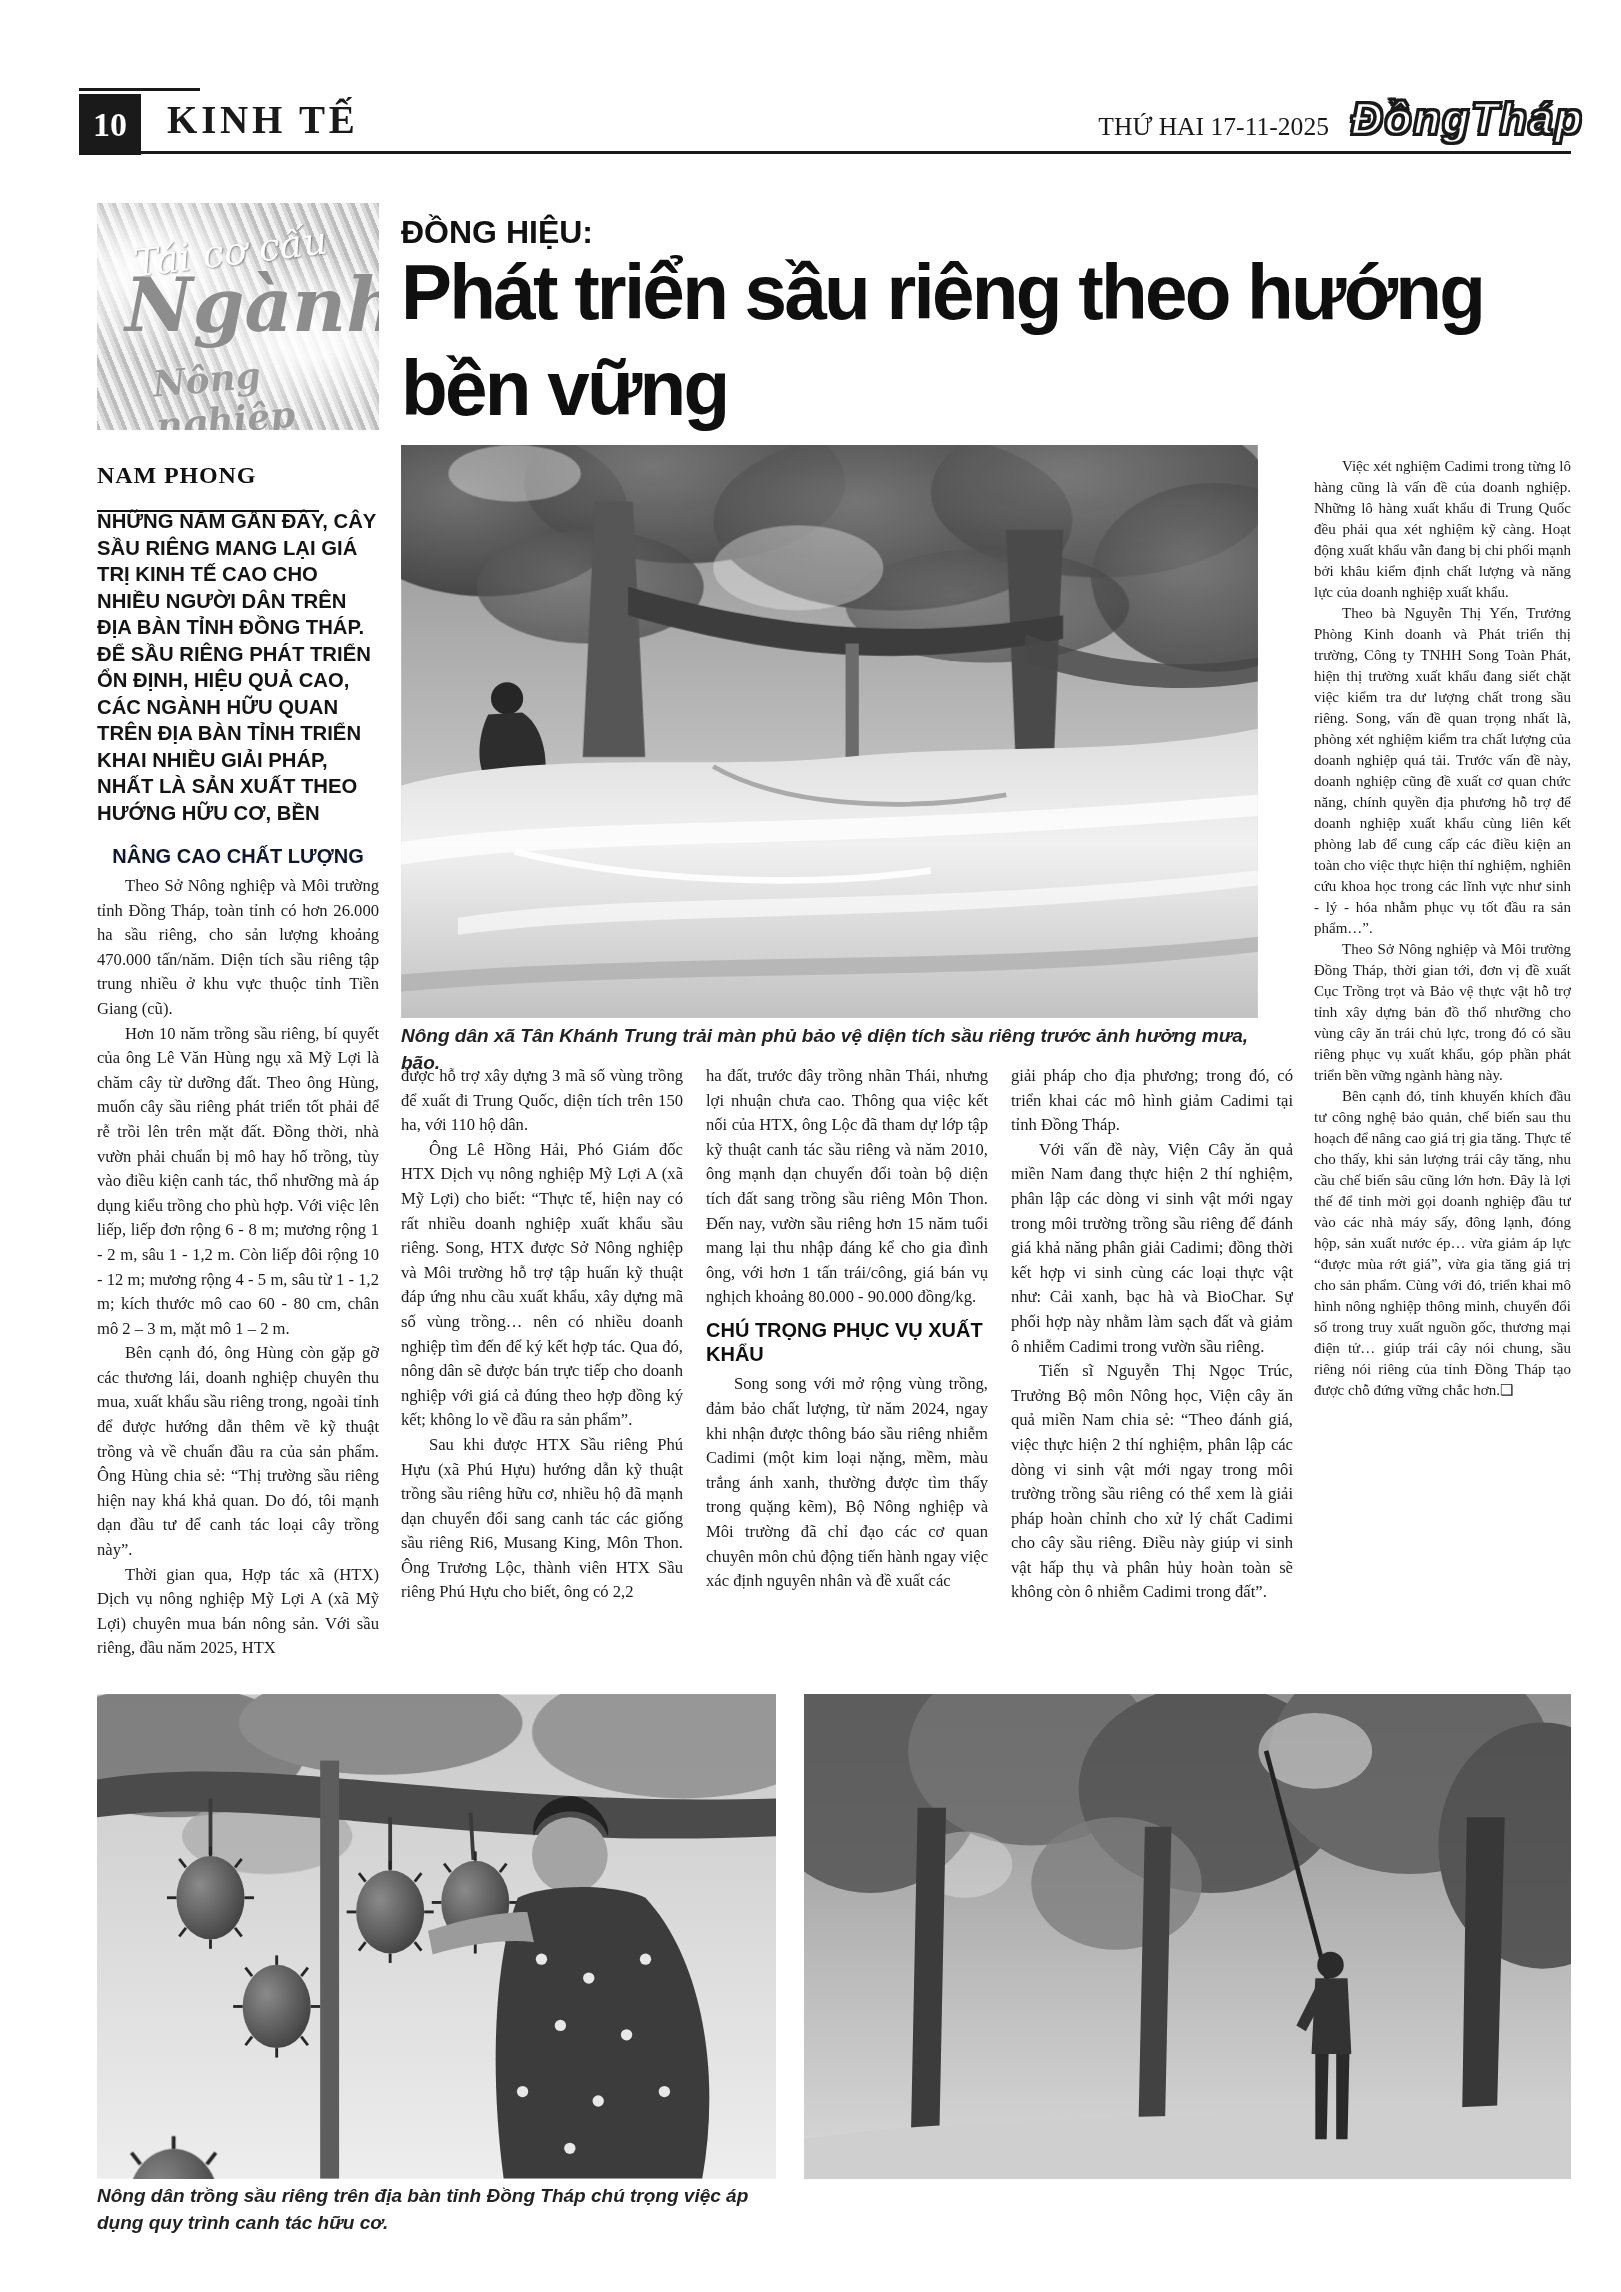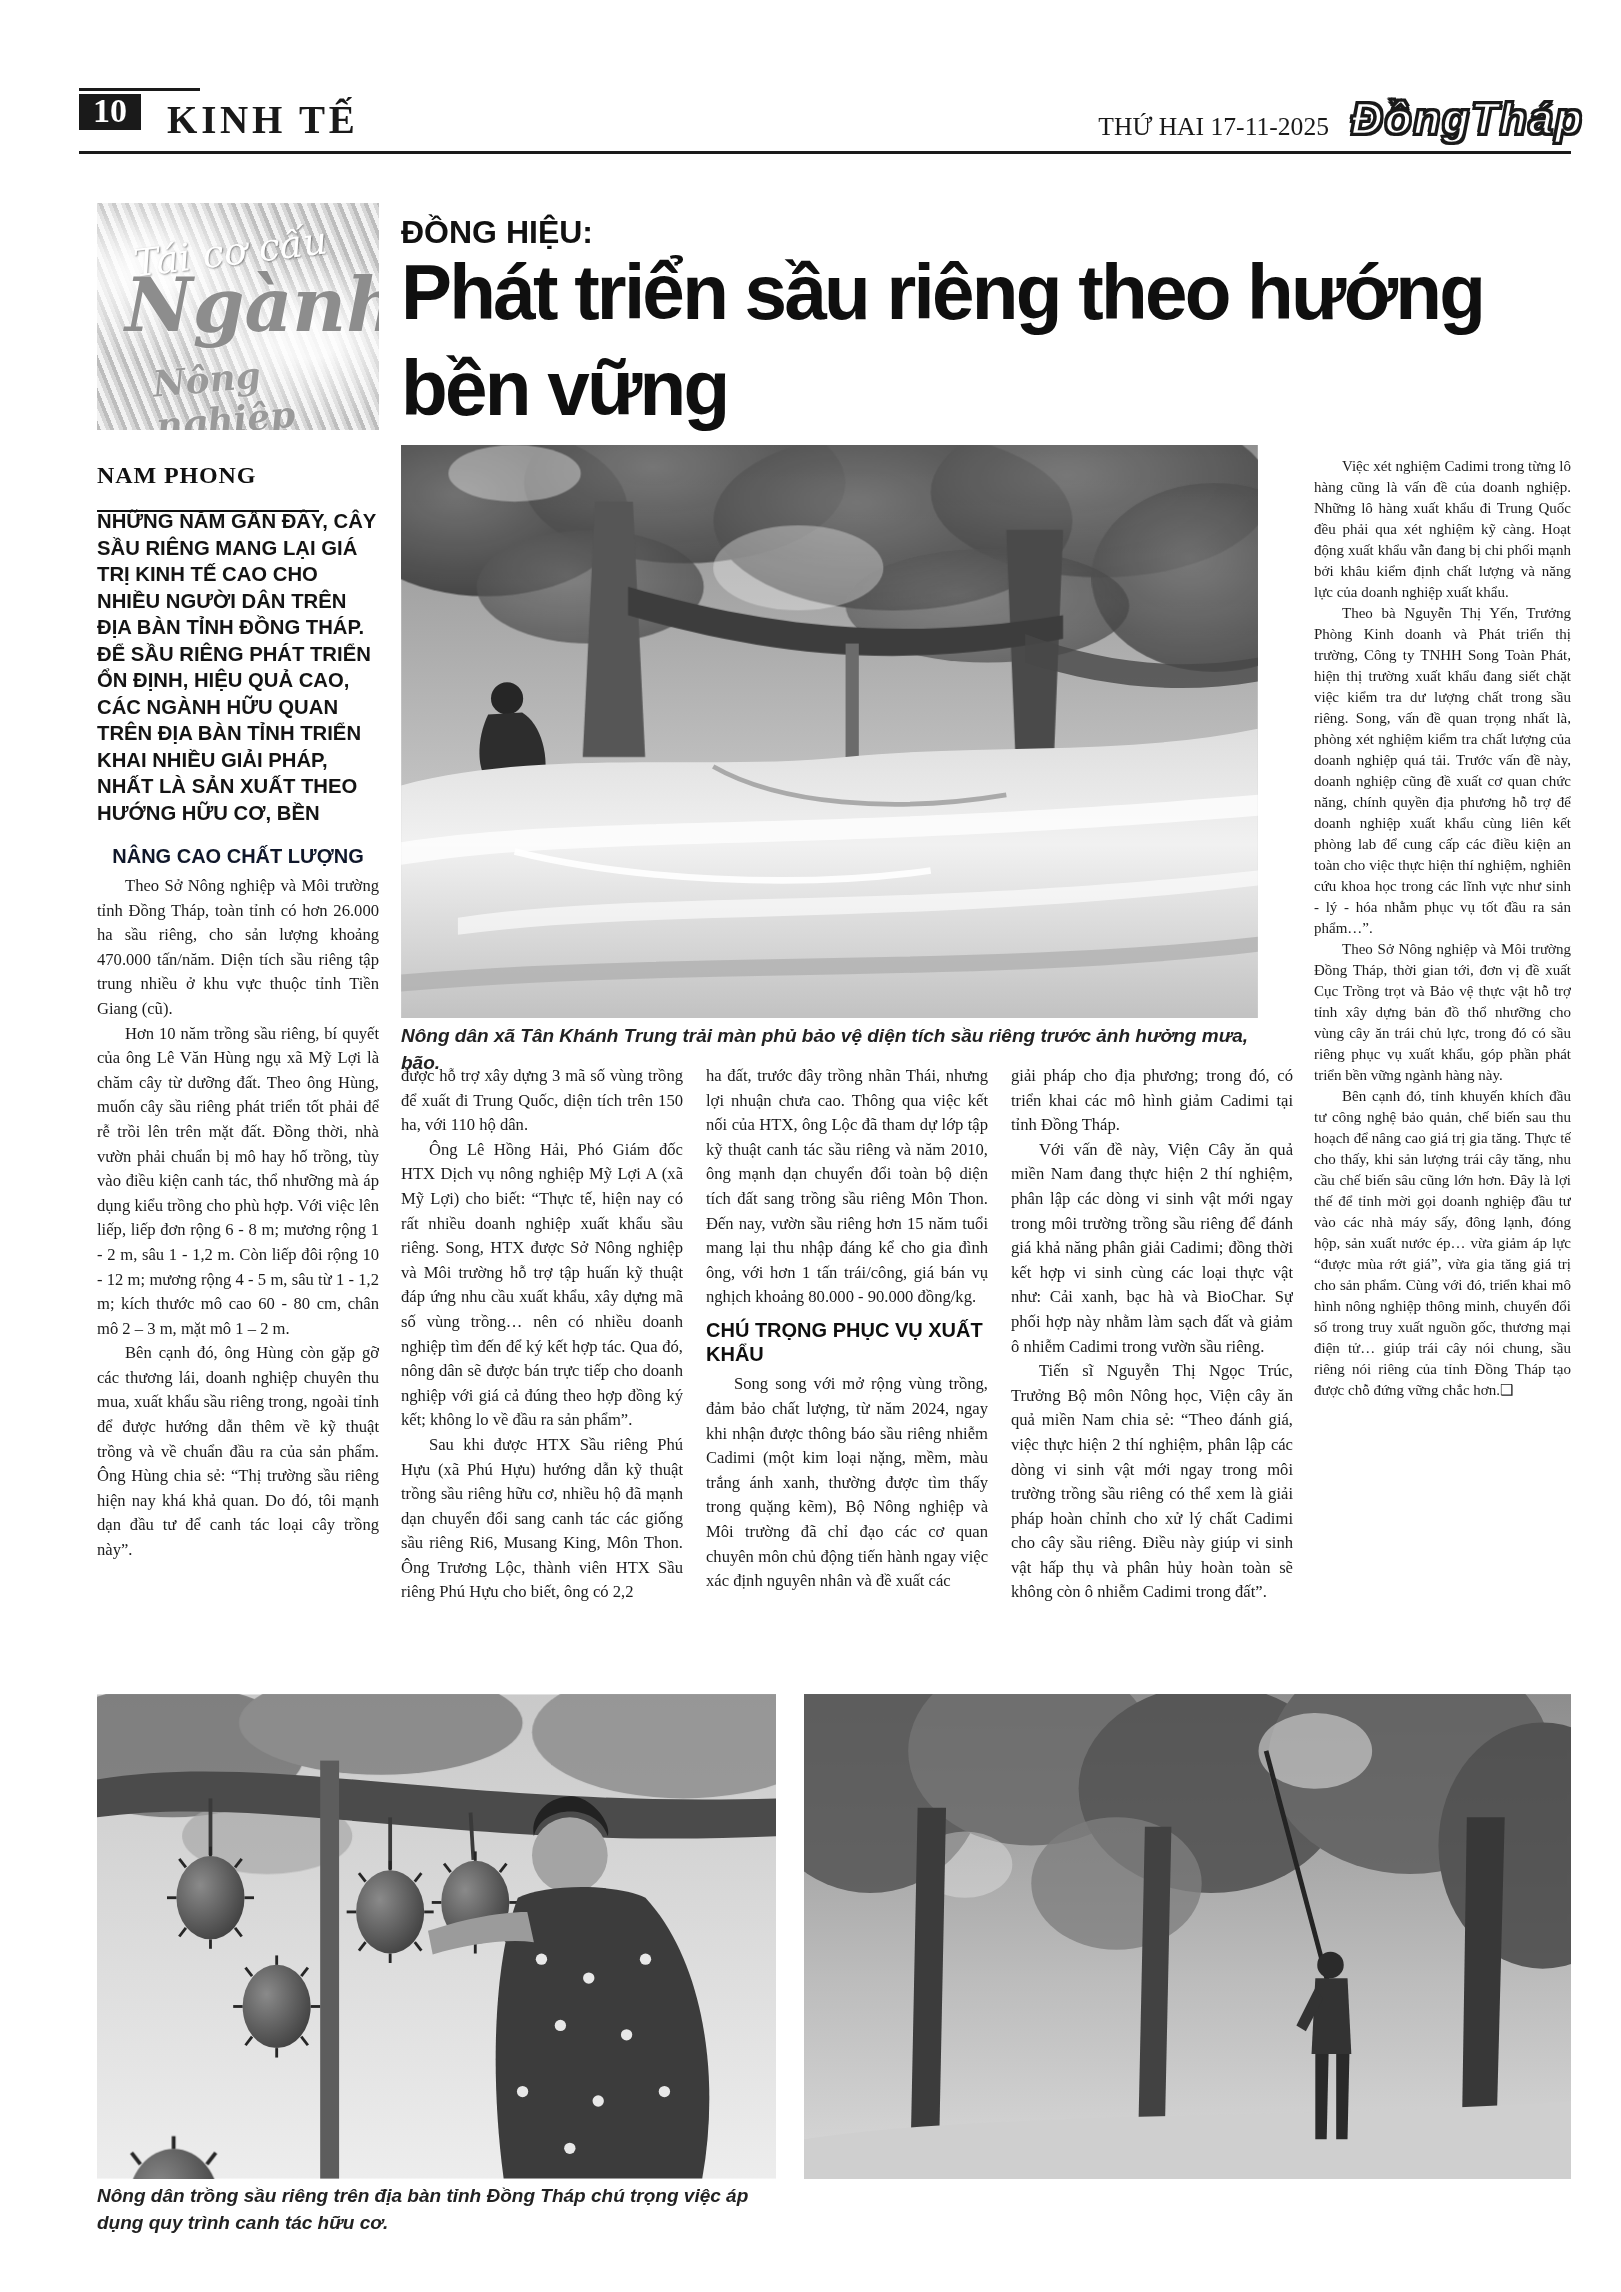--- a/index.html
+++ b/index.html
@@ -43,21 +43,21 @@
   .caption{font-family:"Liberation Sans",sans-serif;font-weight:bold;font-style:italic;font-size:19px;
            line-height:27.4px;color:#222;}
   .photo{display:block;}
 </style>
 </head>
 <body>
 
 <div id="canvas">
 
   <div class="abs rule" style="left:79px;top:88px;width:121px;height:2.8px;"></div>
-  <div class="abs pageno-box" style="left:79px;top:94px;width:62px;height:36px;align-items:flex-end;">
+  <div class="abs pageno-box" style="left:79px;top:94px;width:62px;height:61px;">
     <span>10</span>
   </div>
   <div class="abs section-title" style="left:167px;top:97px;">KINH TẾ</div>
   <div class="abs edition-date" style="left:1055px;top:112px;width:274px;">THỨ HAI 17-11-2025</div>
   <div class="abs masthead" style="left:1351px;top:94px;">ĐồngTháp</div>
   <div class="abs rule" style="left:79px;top:151px;width:1492px;height:2.8px;"></div>
 
   <div class="abs badge" style="left:97px;top:203px;width:282px;height:227px;">
     <span class="script" style="left:36px;top:26.5px;font-size:38px;color:#fff;transform:rotate(-7deg);text-shadow:0.9px 0.9px 1.9px rgba(0,0,0,.45);">Tái cơ cấu</span>
     <span class="script" style="left:28px;top:59px;font-size:74px;color:#8d8d8d;font-weight:bold;text-shadow:0 0 1.9px #fff;">Ngành</span>
@@ -73,20 +73,21 @@
   <div class="abs" style="left:97px;top:462px;">
     <span class="byline">NAM PHONG</span>
   </div>
   <div class="abs lede" style="left:97px;top:508px;width:286px;height:318px;overflow:hidden;">NHỮNG NĂM GẦN ĐÂY, CÂY SẦU RIÊNG MANG LẠI GIÁ TRỊ KINH TẾ CAO CHO NHIỀU NGƯỜI DÂN TRÊN ĐỊA BÀN TỈNH ĐỒNG THÁP. ĐỂ SẦU RIÊNG PHÁT TRIỂN ỔN ĐỊNH, HIỆU QUẢ CAO, CÁC NGÀNH HỮU QUAN TRÊN ĐỊA BÀN TỈNH TRIỂN KHAI NHIỀU GIẢI PHÁP, NHẤT LÀ SẢN XUẤT THEO HƯỚNG HỮU CƠ, BỀN VỮNG.</div>
 
   <div class="abs col-subhead" style="left:97px;top:845px;width:282px;">NÂNG CAO CHẤT LƯỢNG</div>
   <div class="abs bodycol" style="left:97px;top:874px;width:282px;height:850px;">
       <p class="para">Theo Sở Nông nghiệp và Môi trường tỉnh Đồng Tháp, toàn tỉnh có hơn 26.000 ha sầu riêng, cho sản lượng khoảng 470.000 tấn/năm. Diện tích sầu riêng tập trung nhiều ở khu vực thuộc tỉnh Tiền Giang (cũ).</p>
       <p class="para">Hơn 10 năm trồng sầu riêng, bí quyết của ông Lê Văn Hùng ngụ xã Mỹ Lợi là chăm cây từ dưỡng đất. Theo ông Hùng, muốn cây sầu riêng phát triển tốt phải để rễ trồi lên trên mặt đất. Đồng thời, nhà vườn phải chuẩn bị mô hay hố trồng, tùy vào điều kiện canh tác, thổ nhưỡng mà áp dụng kiểu trồng cho phù hợp. Với việc lên liếp, liếp đơn rộng 6 - 8 m; mương rộng 1 - 2 m, sâu 1 - 1,2 m. Còn liếp đôi rộng 10 - 12 m; mương rộng 4 - 5 m, sâu từ 1 - 1,2 m; kích thước mô cao 60 - 80 cm, chân mô 2 – 3 m, mặt mô 1 – 2 m.</p>
       <p class="para">Bên cạnh đó, ông Hùng còn gặp gỡ các thương lái, doanh nghiệp chuyên thu mua, xuất khẩu sầu riêng trong, ngoài tỉnh để được hướng dẫn thêm về kỹ thuật trồng và về chuẩn đầu ra của sản phẩm. Ông Hùng chia sẻ: “Thị trường sầu riêng hiện nay khá khả quan. Do đó, tôi mạnh dạn đầu tư để canh tác loại cây trồng này”.</p>
+      <p class="para">Thời gian qua, Hợp tác xã (HTX) Dịch vụ nông nghiệp Mỹ Lợi A (xã Mỹ Lợi) chuyên mua bán nông sản. Với sầu riêng, đầu năm 2025, HTX</p>
     </div>
 
   <div class="abs" style="left:401px;top:445px;width:857px;height:573px;">
     <svg class="photo" width="857" height="573" viewBox="0 0 906 606">
       <defs>
         <linearGradient id="sky" x1="0" y1="0" x2="0" y2="1">
           <stop offset="0" stop-color="#8f8f8f"></stop>
             <stop offset=".5" stop-color="#b9b9b9"></stop>
             <stop offset="1" stop-color="#e3e3e3"></stop>
         </linearGradient>

